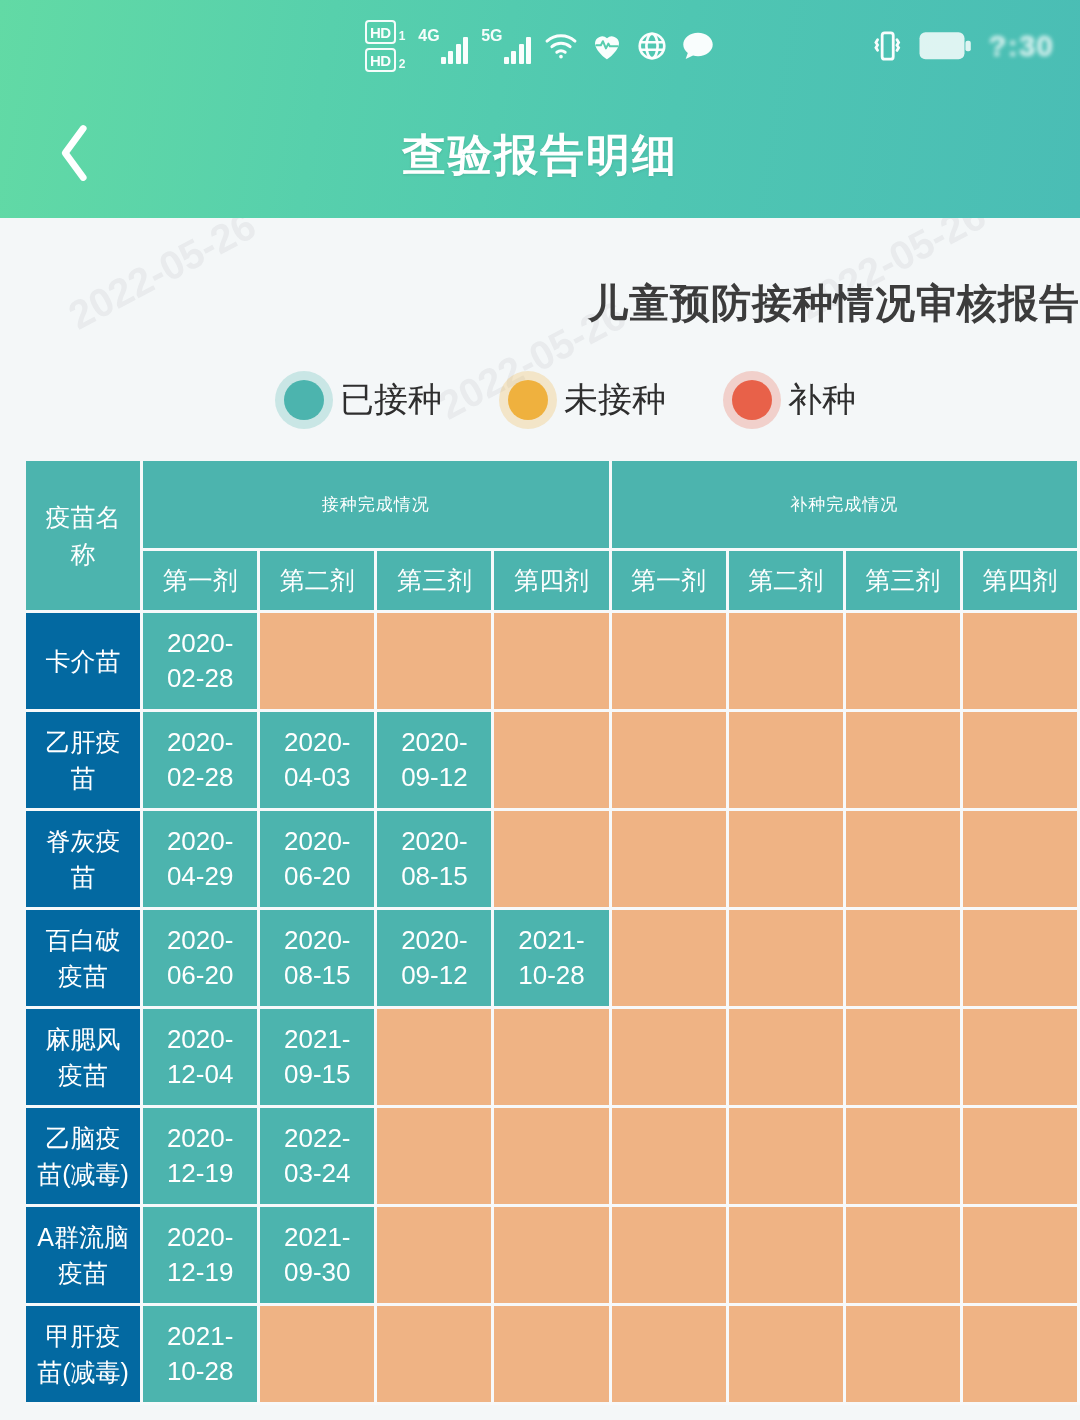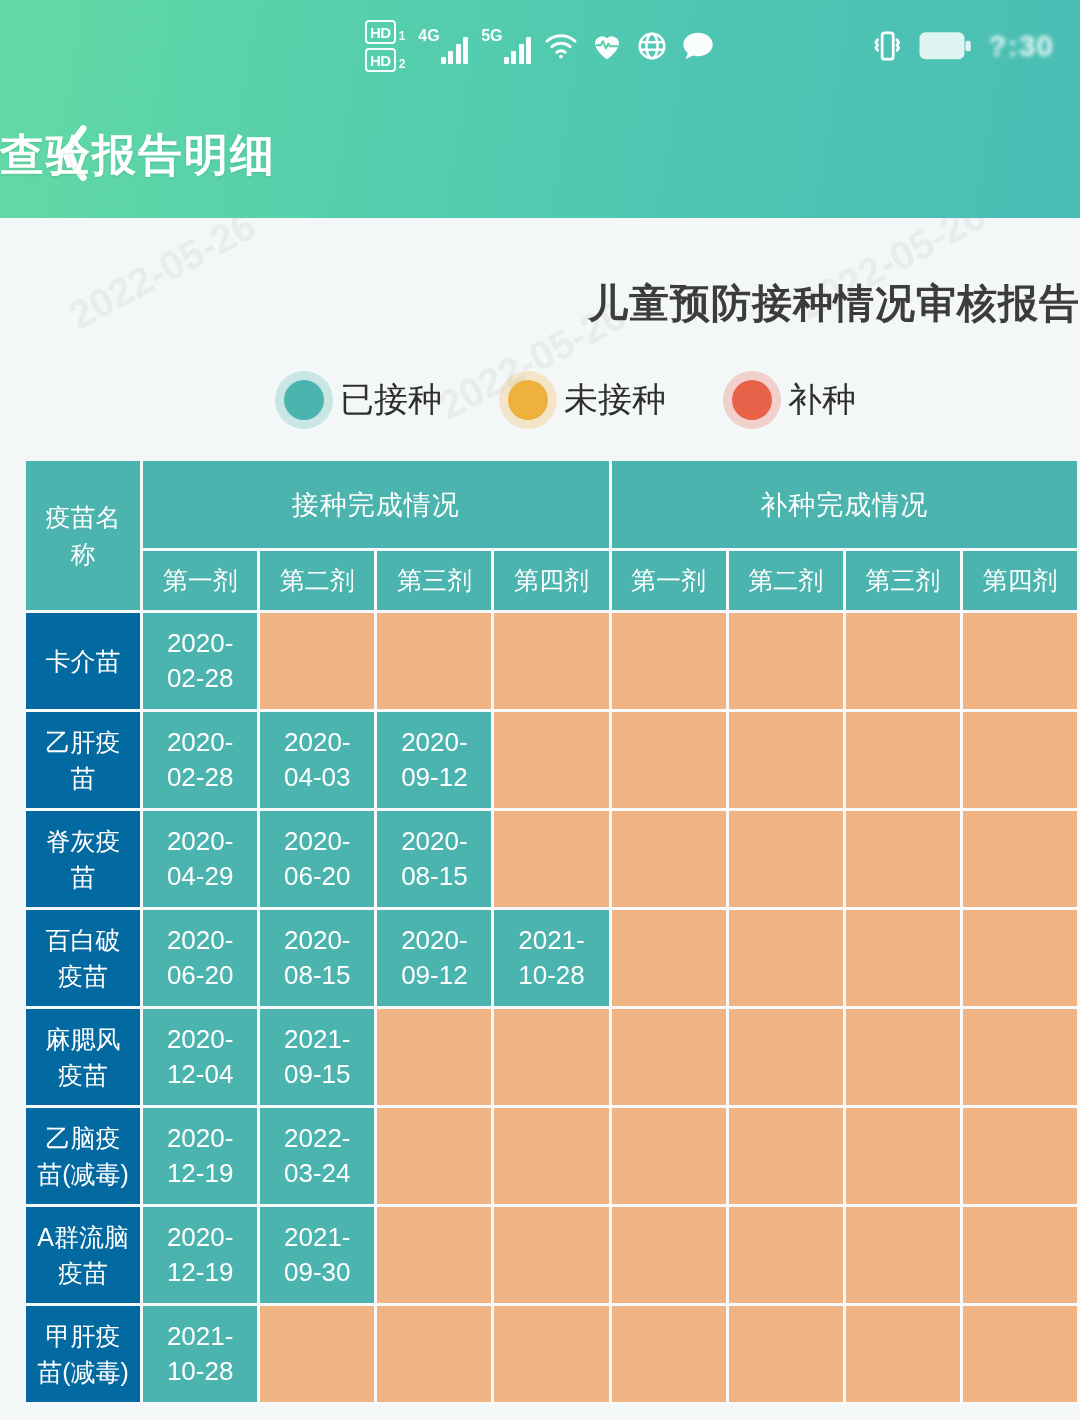--- a/index.html
+++ b/index.html
@@ -81,20 +81,21 @@
   .navbar { position: relative; height: 126px; }
   .backbtn {
     position: absolute; left: 38px; top: 50%;
     transform: translateY(-50%);
     width: 74px; height: 74px;
     display: flex; align-items: center; justify-content: center;
   }
   .navtitle {
     position: absolute; left: 0; right: 0; top: 50%;
     transform: translateY(-50%);
+    text-align: center;
     color: #ffffff;
     font-size: 44px;
     font-weight: bold;
     letter-spacing: 2px;
     text-shadow: 0 1px 3px rgba(0,0,0,.10);
   }
 
   
   .page {
     position: relative;
@@ -170,21 +171,21 @@
     border-right: 3px solid #f7f9fa;
     border-bottom: 3px solid #f7f9fa;
     color: #ffffff;
     text-align: center;
     vertical-align: middle;
     font-weight: normal;
   }
   .th-teal { background: #4CB4AE; }
   .th-group {
     height: 88px;
-    font-size: 27px;
+    font-size: 17px;
     font-weight: bold;
     letter-spacing: 1px;
   }
   .th-dose {
     height: 60px;
     font-size: 25px;
     font-weight: bold;
     font-family: Liberation Mono, monospace;
   }
   .th-name {

